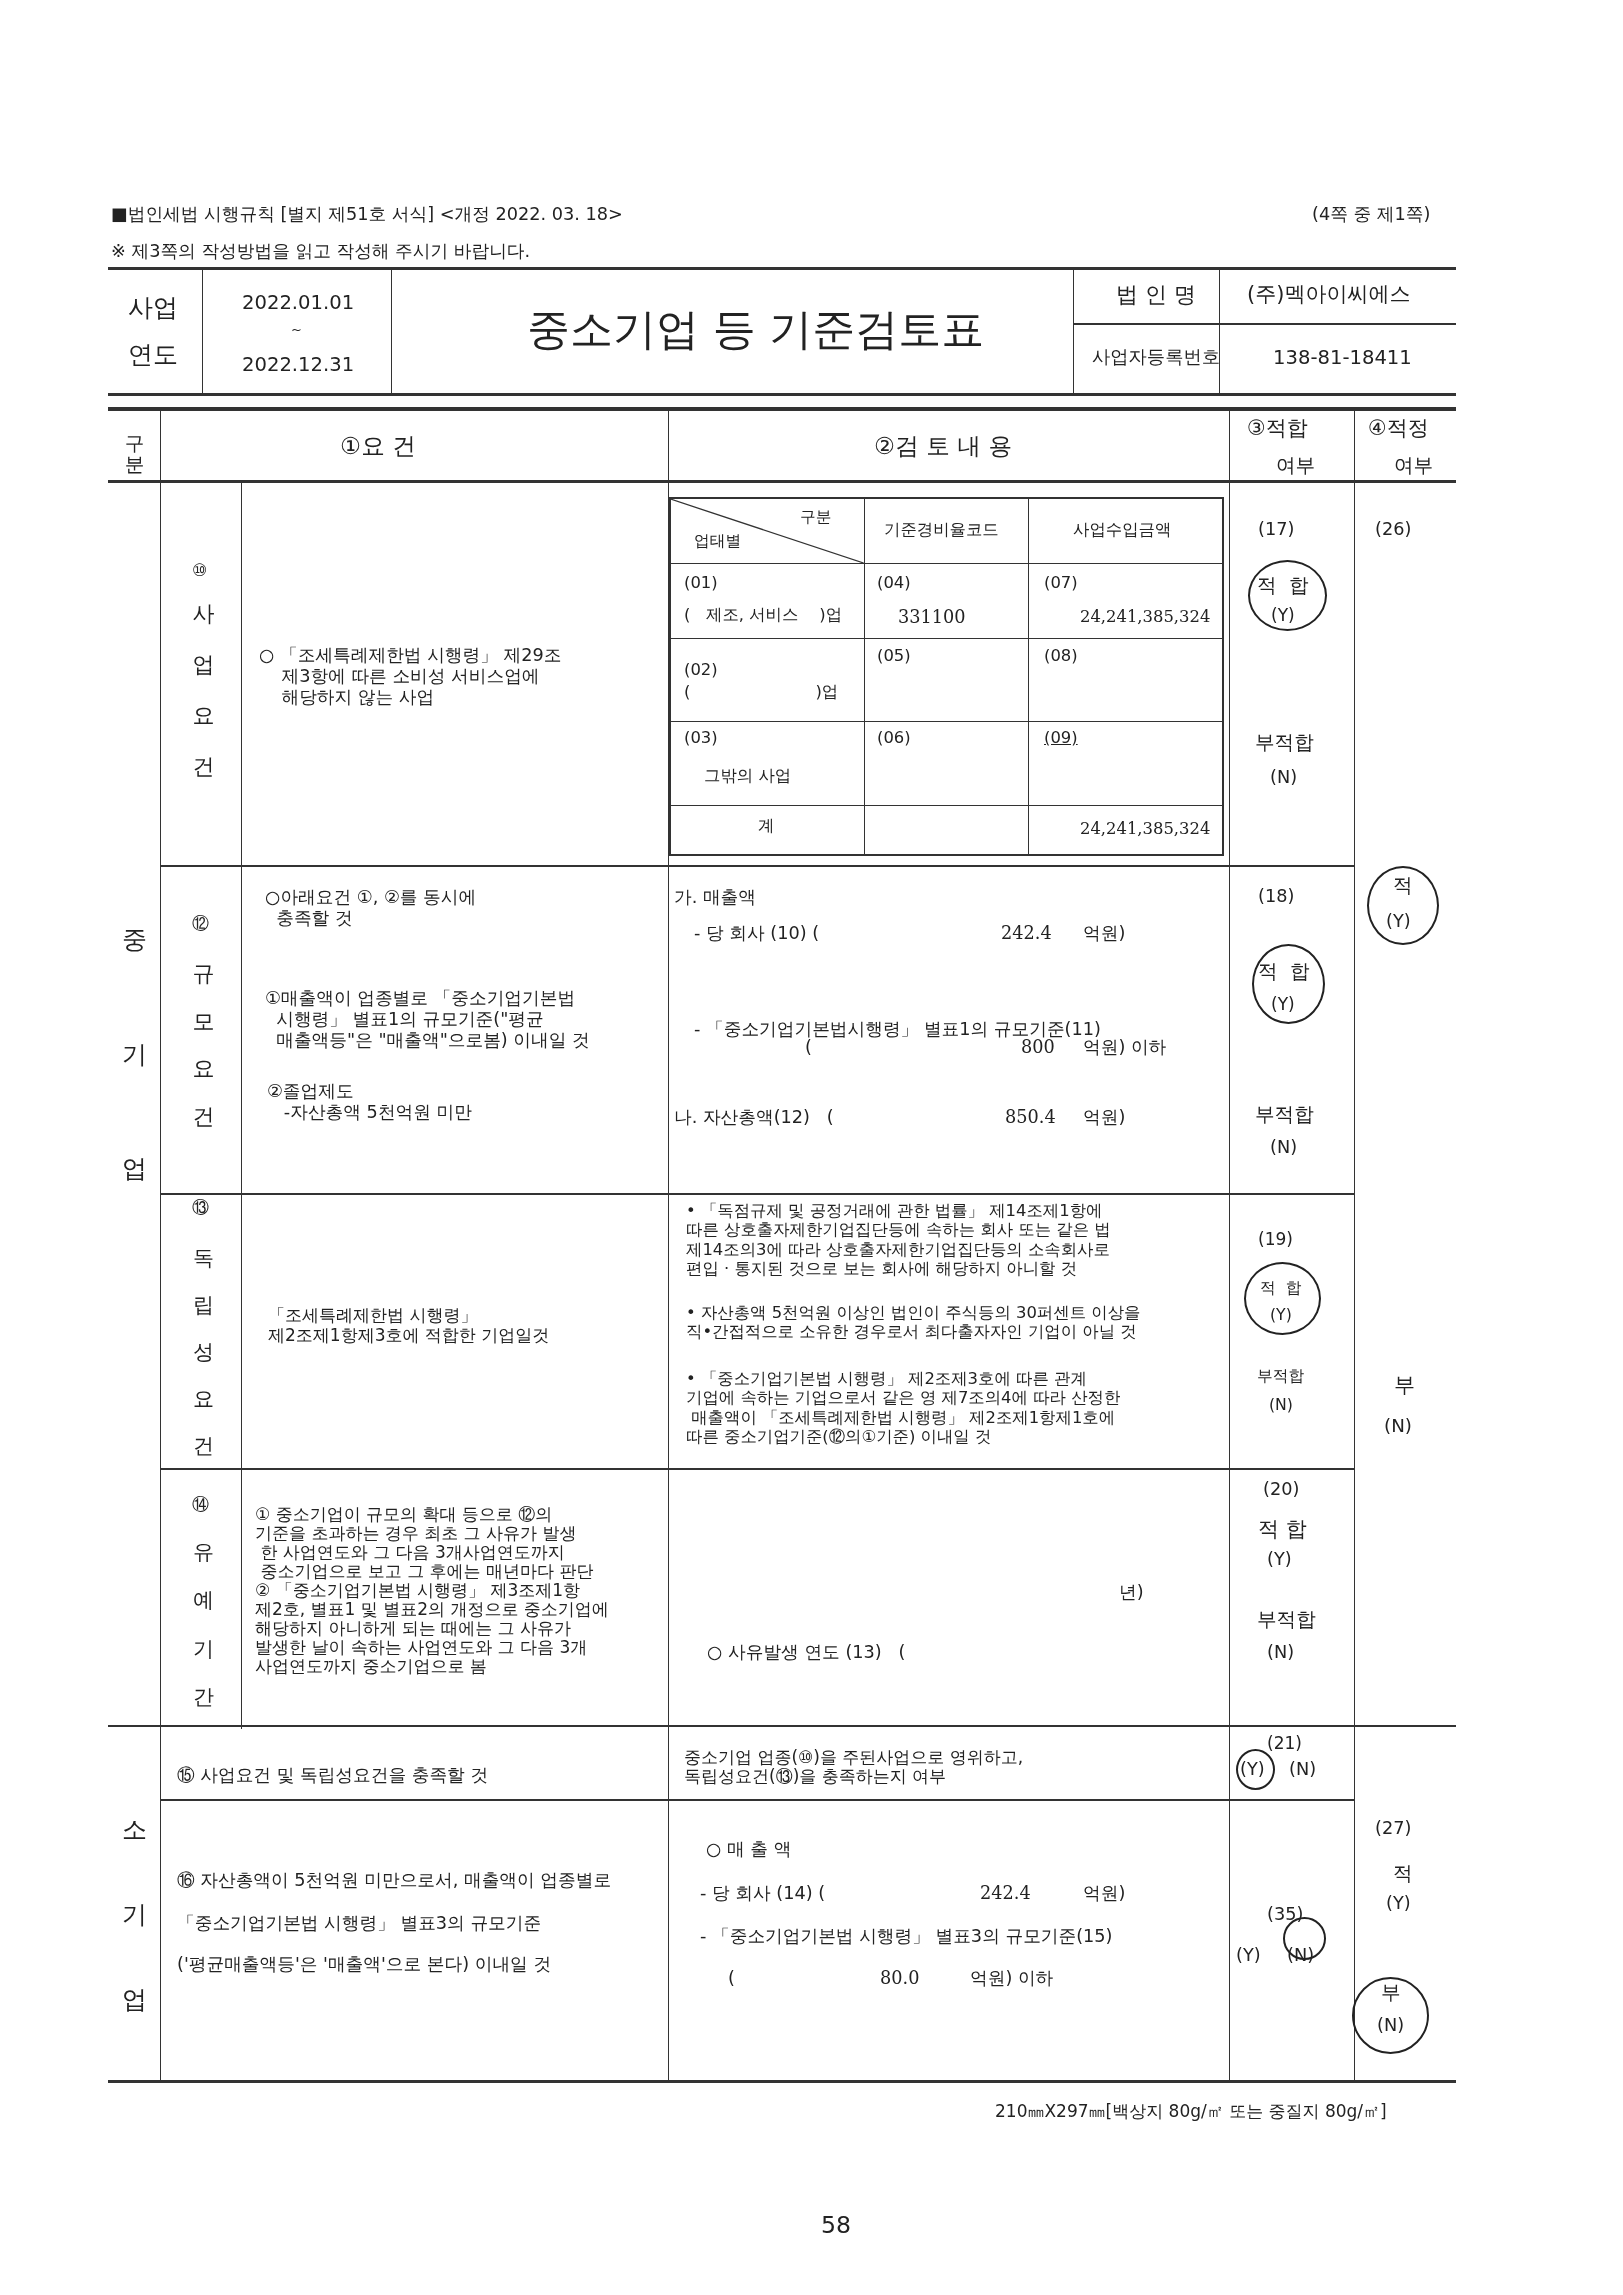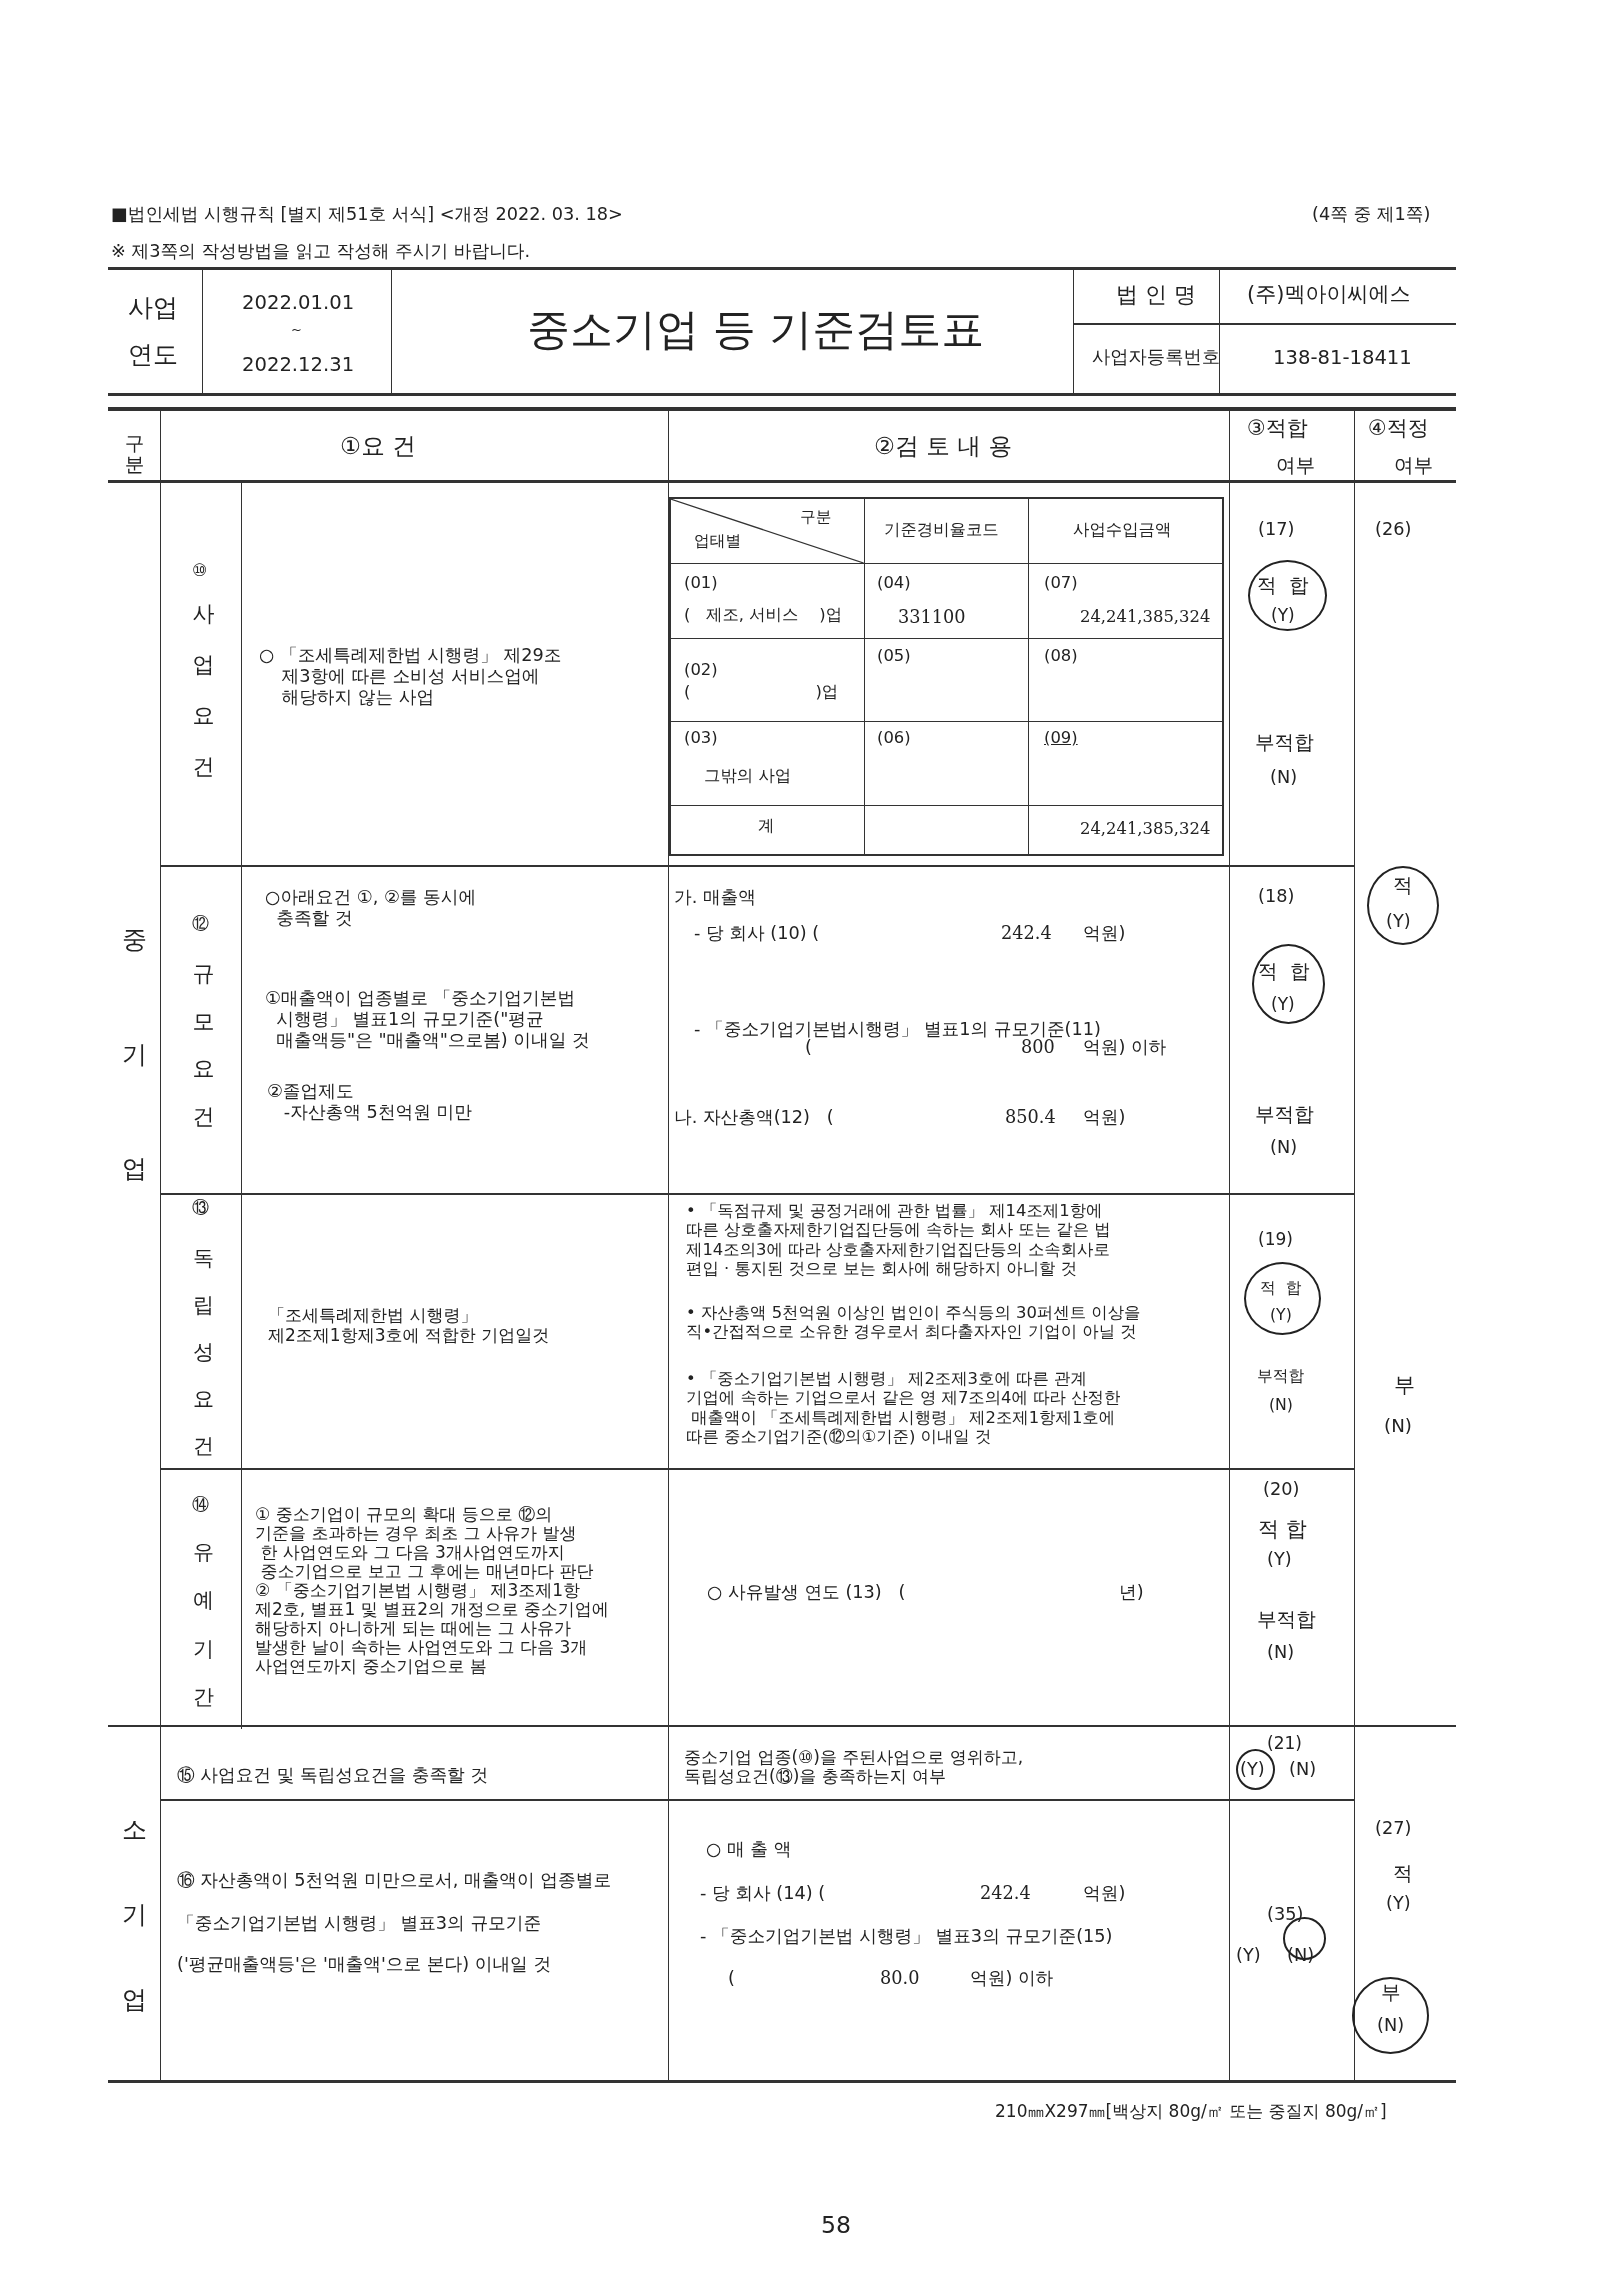--- a/index.html
+++ b/index.html
@@ -217,21 +217,21 @@
   </div>
   <div class="ml" style="left:255px;top:1505px;font-size:17px;line-height:1.12;">① 중소기업이 규모의 확대 등으로 ⑫의
 기준을 초과하는 경우 최초 그 사유가 발생
  한 사업연도와 그 다음 3개사업연도까지
  중소기업으로 보고 그 후에는 매년마다 판단
 ② 「중소기업기본법 시행령」 제3조제1항
 제2호, 별표1 및 별표2의 개정으로 중소기업에
 해당하지 아니하게 되는 때에는 그 사유가
 발생한 날이 속하는 사업연도와 그 다음 3개
 사업연도까지 중소기업으로 봄</div>
-  <div class="t" style="left:707px;top:1584px;font-size:17.7px;white-space:pre;text-align:right;">○ 사유발생 연도 (13)   (</div>
+  <div class="t" style="left:707px;top:1644px;font-size:17.7px;white-space:pre;text-align:right;">○ 사유발생 연도 (13)   (</div>
   <div class="t" style="left:1119px;top:1584px;font-size:17.7px;">년)</div>
   <div class="t" style="left:1263px;top:1481px;font-size:17.7px;">(20)</div>
   <div class="t" style="left:1258px;top:1519px;font-size:21px;white-space:pre;">적 합</div>
   <div class="t" style="left:1267px;top:1551px;font-size:17.7px;">(Y)</div>
   <div class="t" style="left:1257px;top:1610px;font-size:19.6px;">부적합</div>
   <div class="t" style="left:1267px;top:1644px;font-size:17.7px;">(N)</div>
 </div>
 
 <div>
   <div class="t" style="left:177px;top:1767px;font-size:17.7px;">⑮ 사업요건 및 독립성요건을 충족할 것</div>

